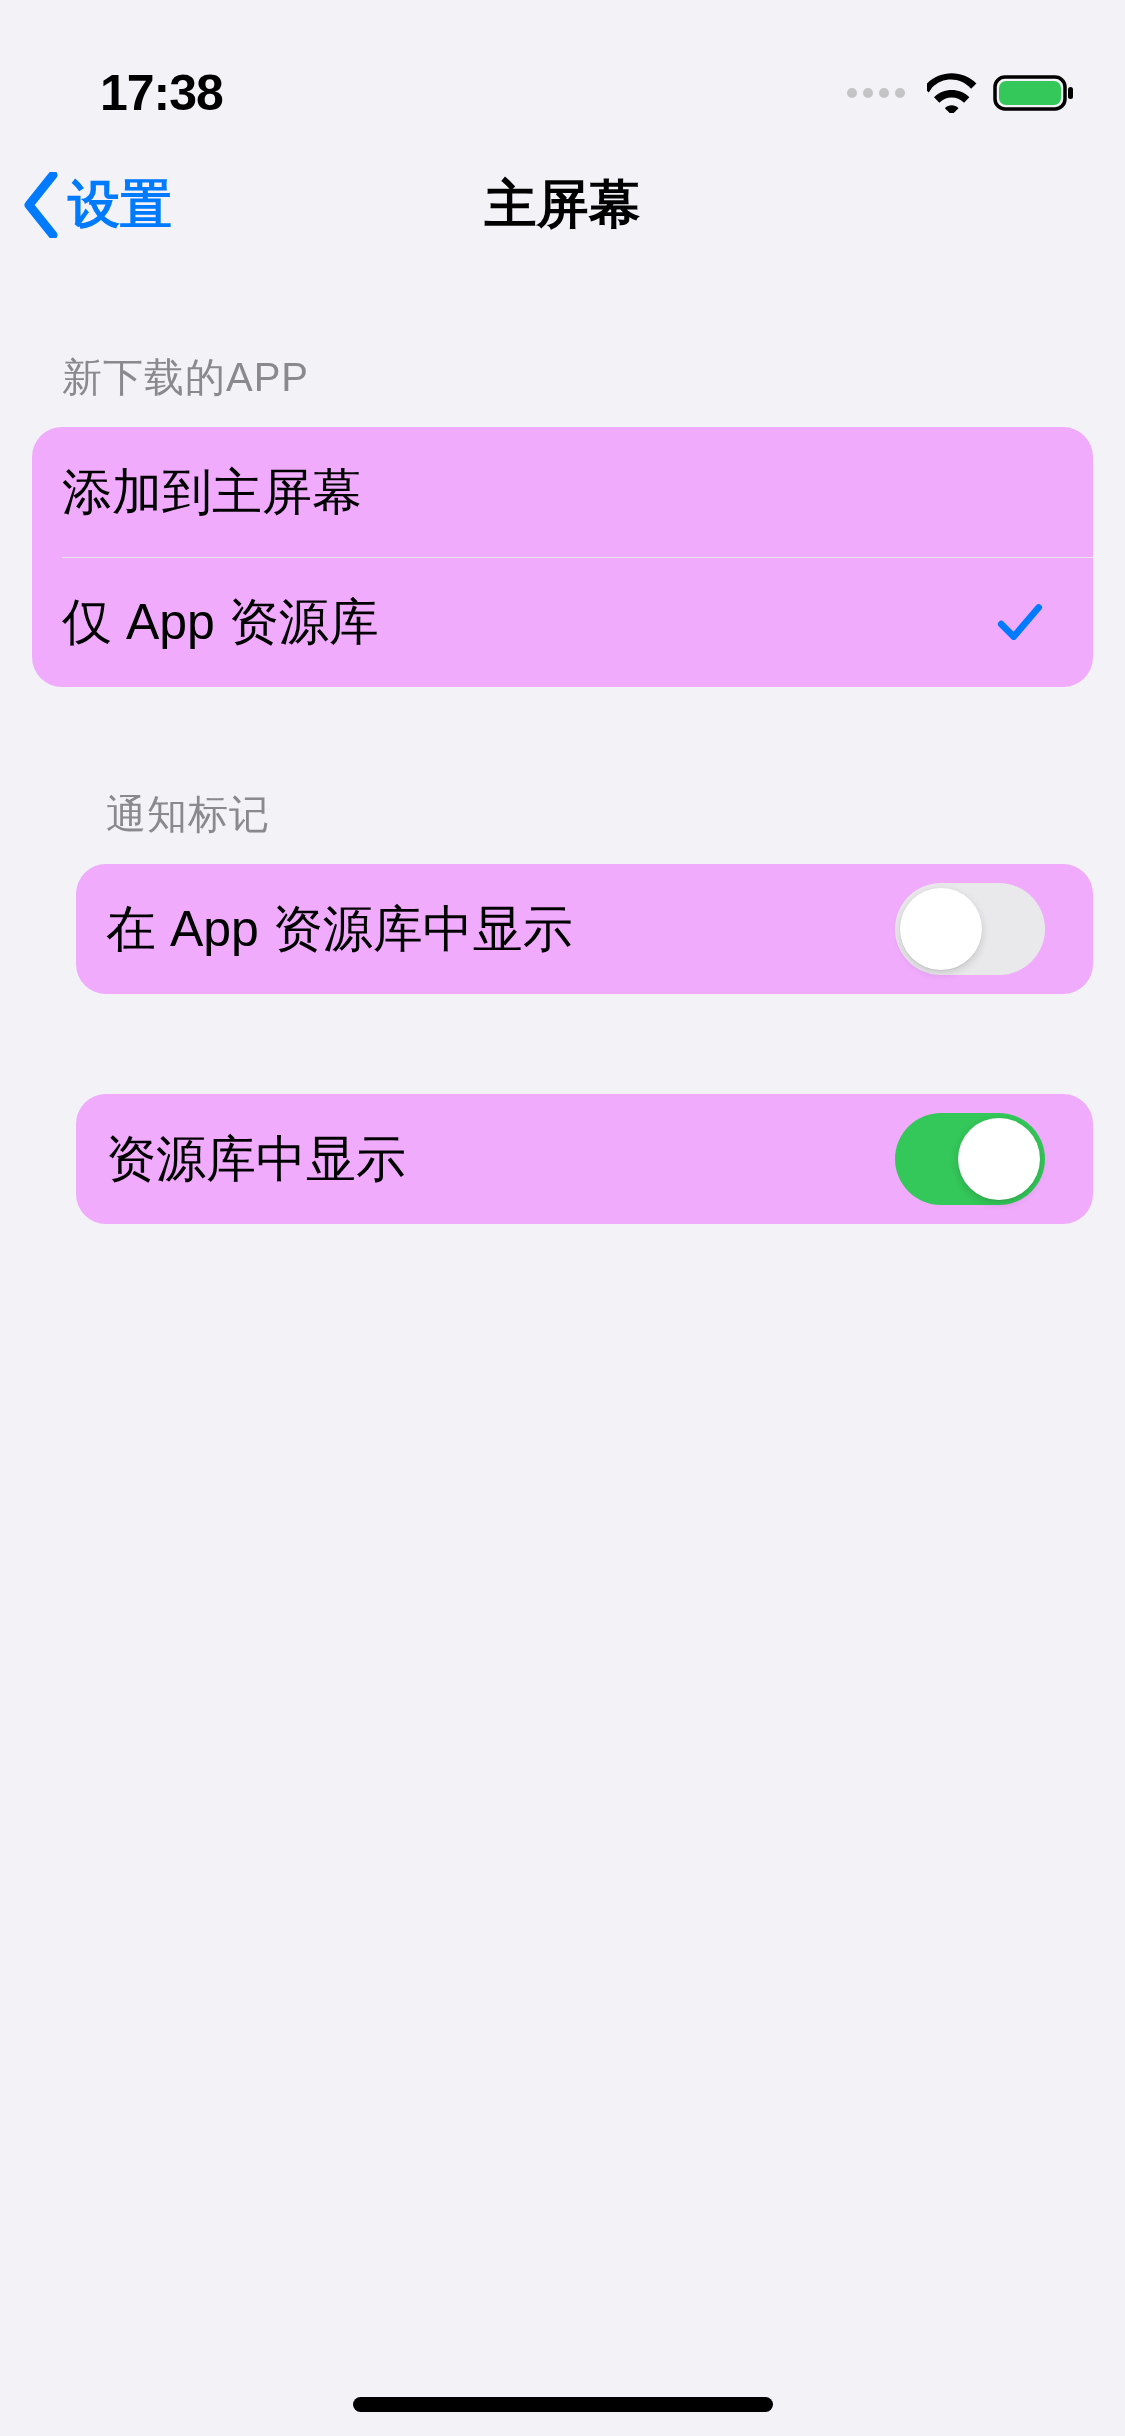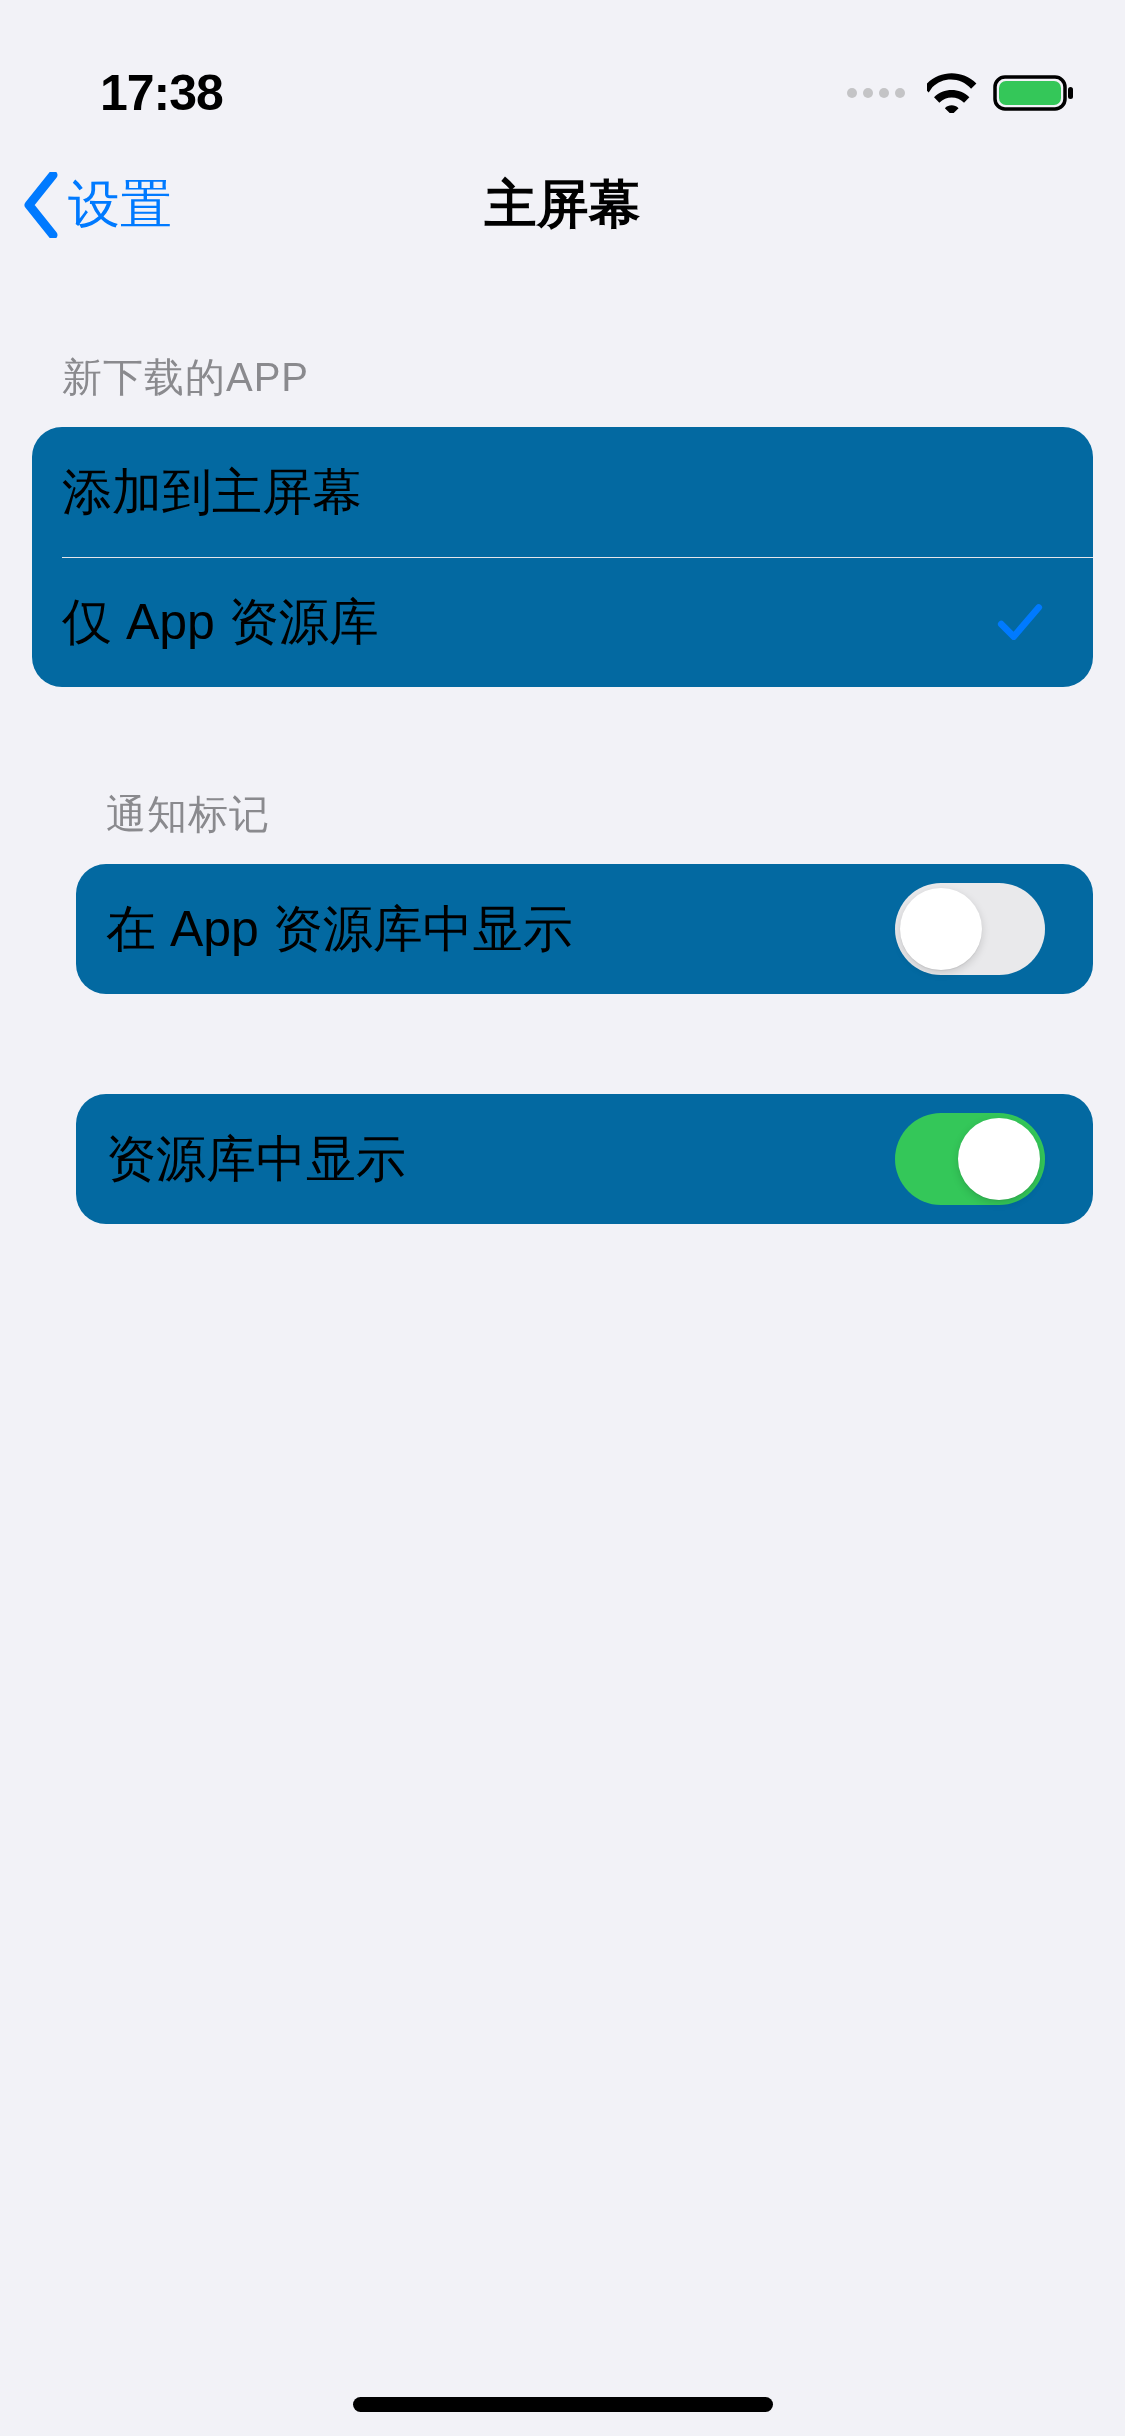--- a/index.html
+++ b/index.html
@@ -70,21 +70,21 @@
       align-items: center;
       color: #007aff;
       gap: 8px;
     }
     .nav-back svg {
       width: 38px;
       height: 66px;
     }
     .nav-back-label {
       font-size: 52px;
-      font-weight: 400;
+      font-weight: 700;
     }
     .nav-title {
       width: 100%;
       text-align: center;
       font-size: 52px;
       font-weight: 600;
     }
     
     .section {
       margin-top: 80px;
@@ -93,21 +93,21 @@
       margin-top: 100px;
       margin-left: 44px;
     }
     .section-header {
       font-size: 40px;
       color: #8a8a8e;
       padding: 0 62px 22px 62px;
       letter-spacing: 1px;
     }
     .list {
-      background: #0369a1;
+      background: #f0abfc;
       margin: 0 32px;
       border-radius: 30px;
       overflow: hidden;
       text-align: center;
     }
     .list-row {
       display: flex;
       align-items: center;
       justify-content: space-between;
       padding: 0 48px 0 30px;

